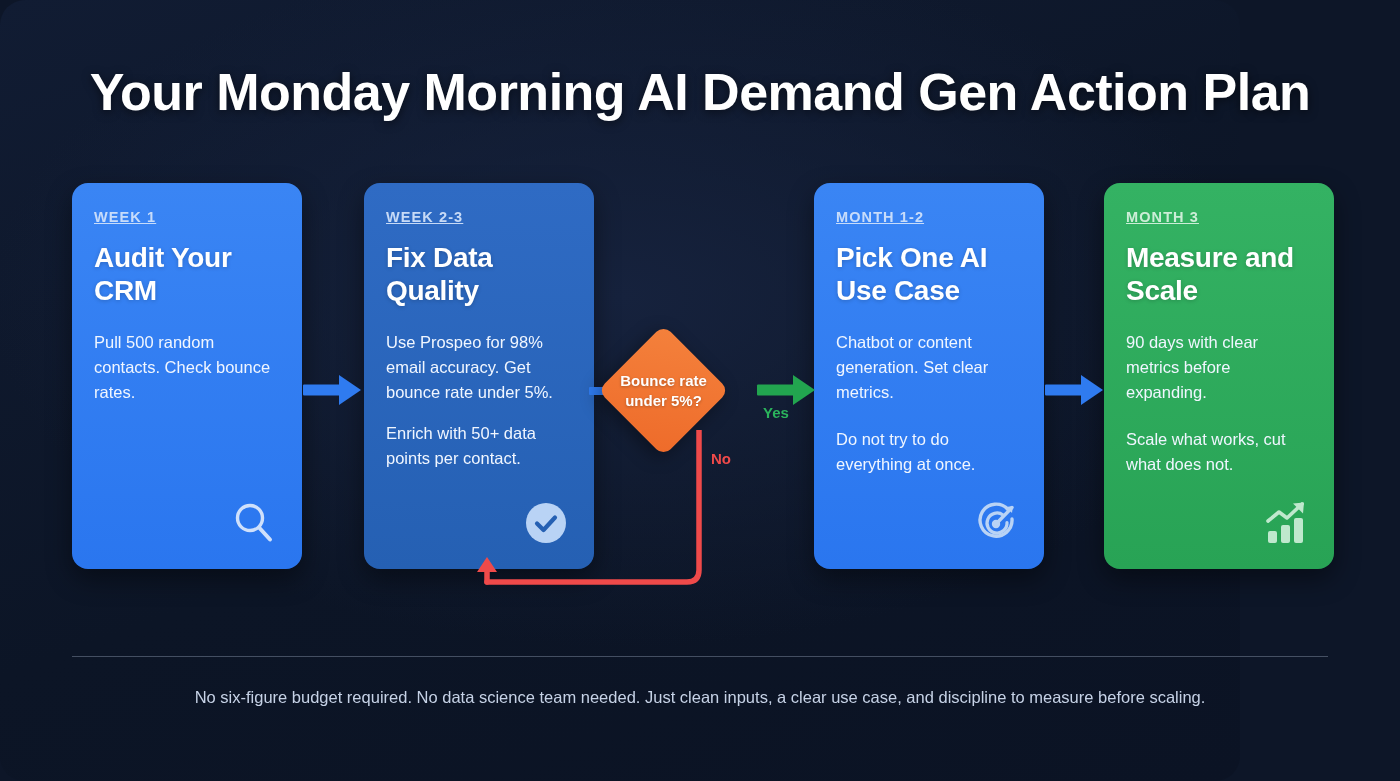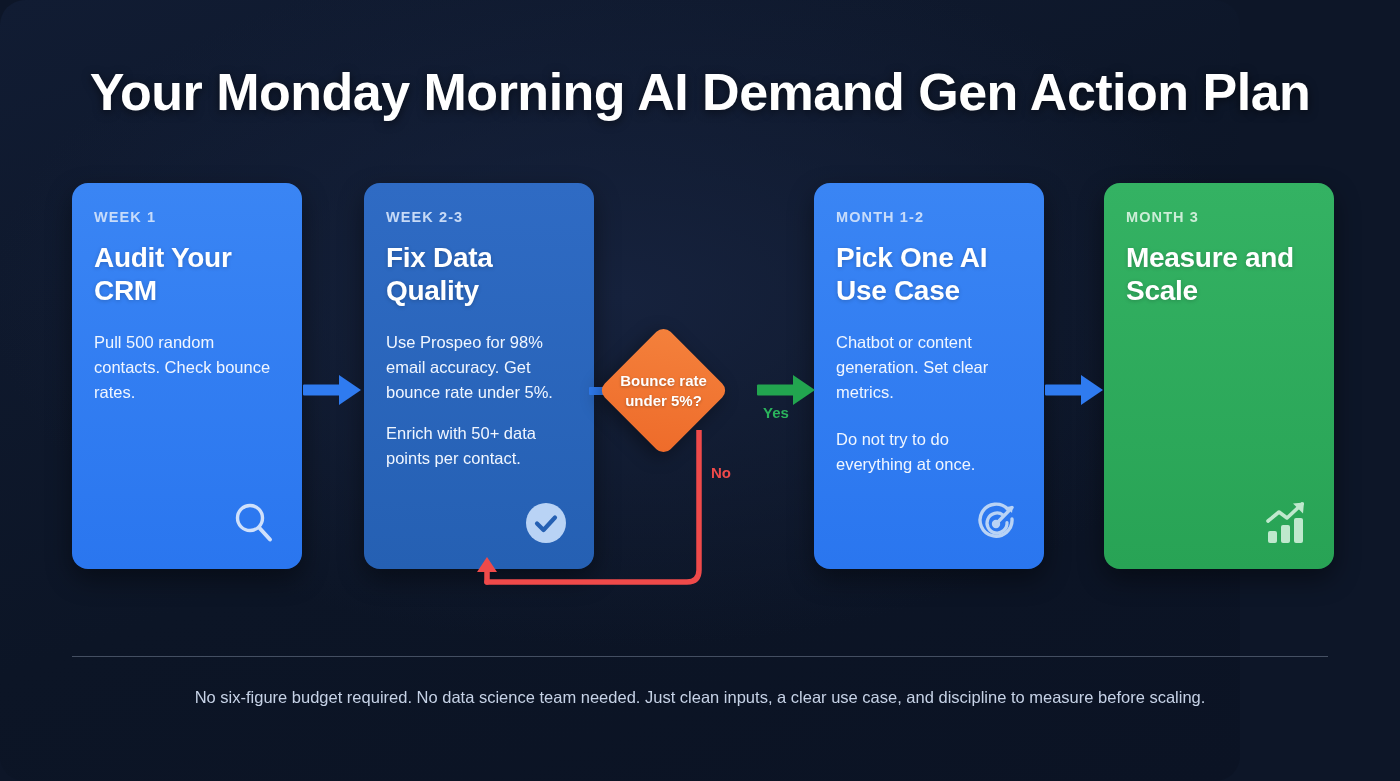--- a/index.html
+++ b/index.html
@@ -38,20 +38,21 @@
   }
   .card.c1 { left:72px;   background:linear-gradient(180deg,#3a85f4 0%,#2a76ef 100%); }
   .card.c2 { left:364px;  background:linear-gradient(180deg,#2f6bc4 0%,#2560b3 100%); }
   .card.c3 { left:814px;  background:linear-gradient(180deg,#3a85f4 0%,#2a76ef 100%); }
   .card.c4 { left:1104px; background:linear-gradient(180deg,#34b263 0%,#28a355 100%); }
 
   .card .kicker {
     font-size:14.5px; font-weight:bold; letter-spacing:1.1px;
     color:#d4e4fb; opacity:.92;
     margin-bottom:17px;
+    text-decoration:underline;
   }
   .card.c4 .kicker { color:#d9f3e1; }
 
   .card .headline {
     font-size:28px; font-weight:bold; line-height:1.17;
     color:#ffffff; letter-spacing:-0.3px;
     margin-bottom:22px;
     text-shadow:0 1px 4px rgba(0,0,0,.2);
   }
 
@@ -105,21 +106,21 @@
     position:absolute; left:0; top:0; width:131px; height:131px;
     display:flex; align-items:center; justify-content:center;
     text-align:center;
     font-size:15px; font-weight:bold; line-height:1.32; color:#ffffff;
     text-shadow:0 1px 3px rgba(0,0,0,.28);
     padding:0 6px;
   }
 
   .edge-label { position:absolute; font-size:15px; font-weight:bold; }
   #label-yes { left:763px; top:361px; color:#2bb45c;margin-top:43px; }
-  #label-no  { left:711px; top:464px; color:#ef4a4a;text-align:right; }
+  #label-no  { left:711px; top:450px; color:#ef4a4a;text-align:right; }
 
   
   #loop-back { position:absolute; left:440px; top:430px; width:300px; height:185px; }
 
   
   .divider {
     position:absolute; left:72px; top:656px; width:1256px; height:1px;
     background:rgba(200,215,240,.30);
   }
   .footer {
@@ -177,20 +178,24 @@
         <circle cx="23" cy="24" r="4.2" fill="#b9d3f5"></circle>
         <line x1="23" y1="24" x2="39" y2="7.5" stroke="#b9d3f5" stroke-width="3.4" stroke-linecap="round"></line>
         <path d="M33 7 L40 6 L39 13 Z" fill="#b9d3f5"></path>
       </svg>
     </div>
   </div>
 
   <div class="card c4">
     <div class="kicker">MONTH 3</div>
     <div class="headline">Measure and Scale</div>
+    <div class="body">
+      <span>90 days with clear metrics before expanding.</span>
+      <span class="para2">Scale what works, cut what does not.</span>
+    </div>
     <div class="card-icon">
       <svg width="46" height="46" viewBox="0 0 46 46" fill="none">
         <rect x="5" y="31" width="9" height="12" rx="2" fill="#bfe8cd"></rect>
         <rect x="18" y="25" width="9" height="18" rx="2" fill="#bfe8cd"></rect>
         <rect x="31" y="18" width="9" height="25" rx="2" fill="#bfe8cd"></rect>
         <path d="M5 21 L16 12 L24 18 L39 4" stroke="#bfe8cd" stroke-width="3.6" fill="none" stroke-linecap="round" stroke-linejoin="round"></path>
         <path d="M30 3.5 L41 2.5 L40 13.5 Z" fill="#bfe8cd"></path>
       </svg>
     </div>
   </div>

